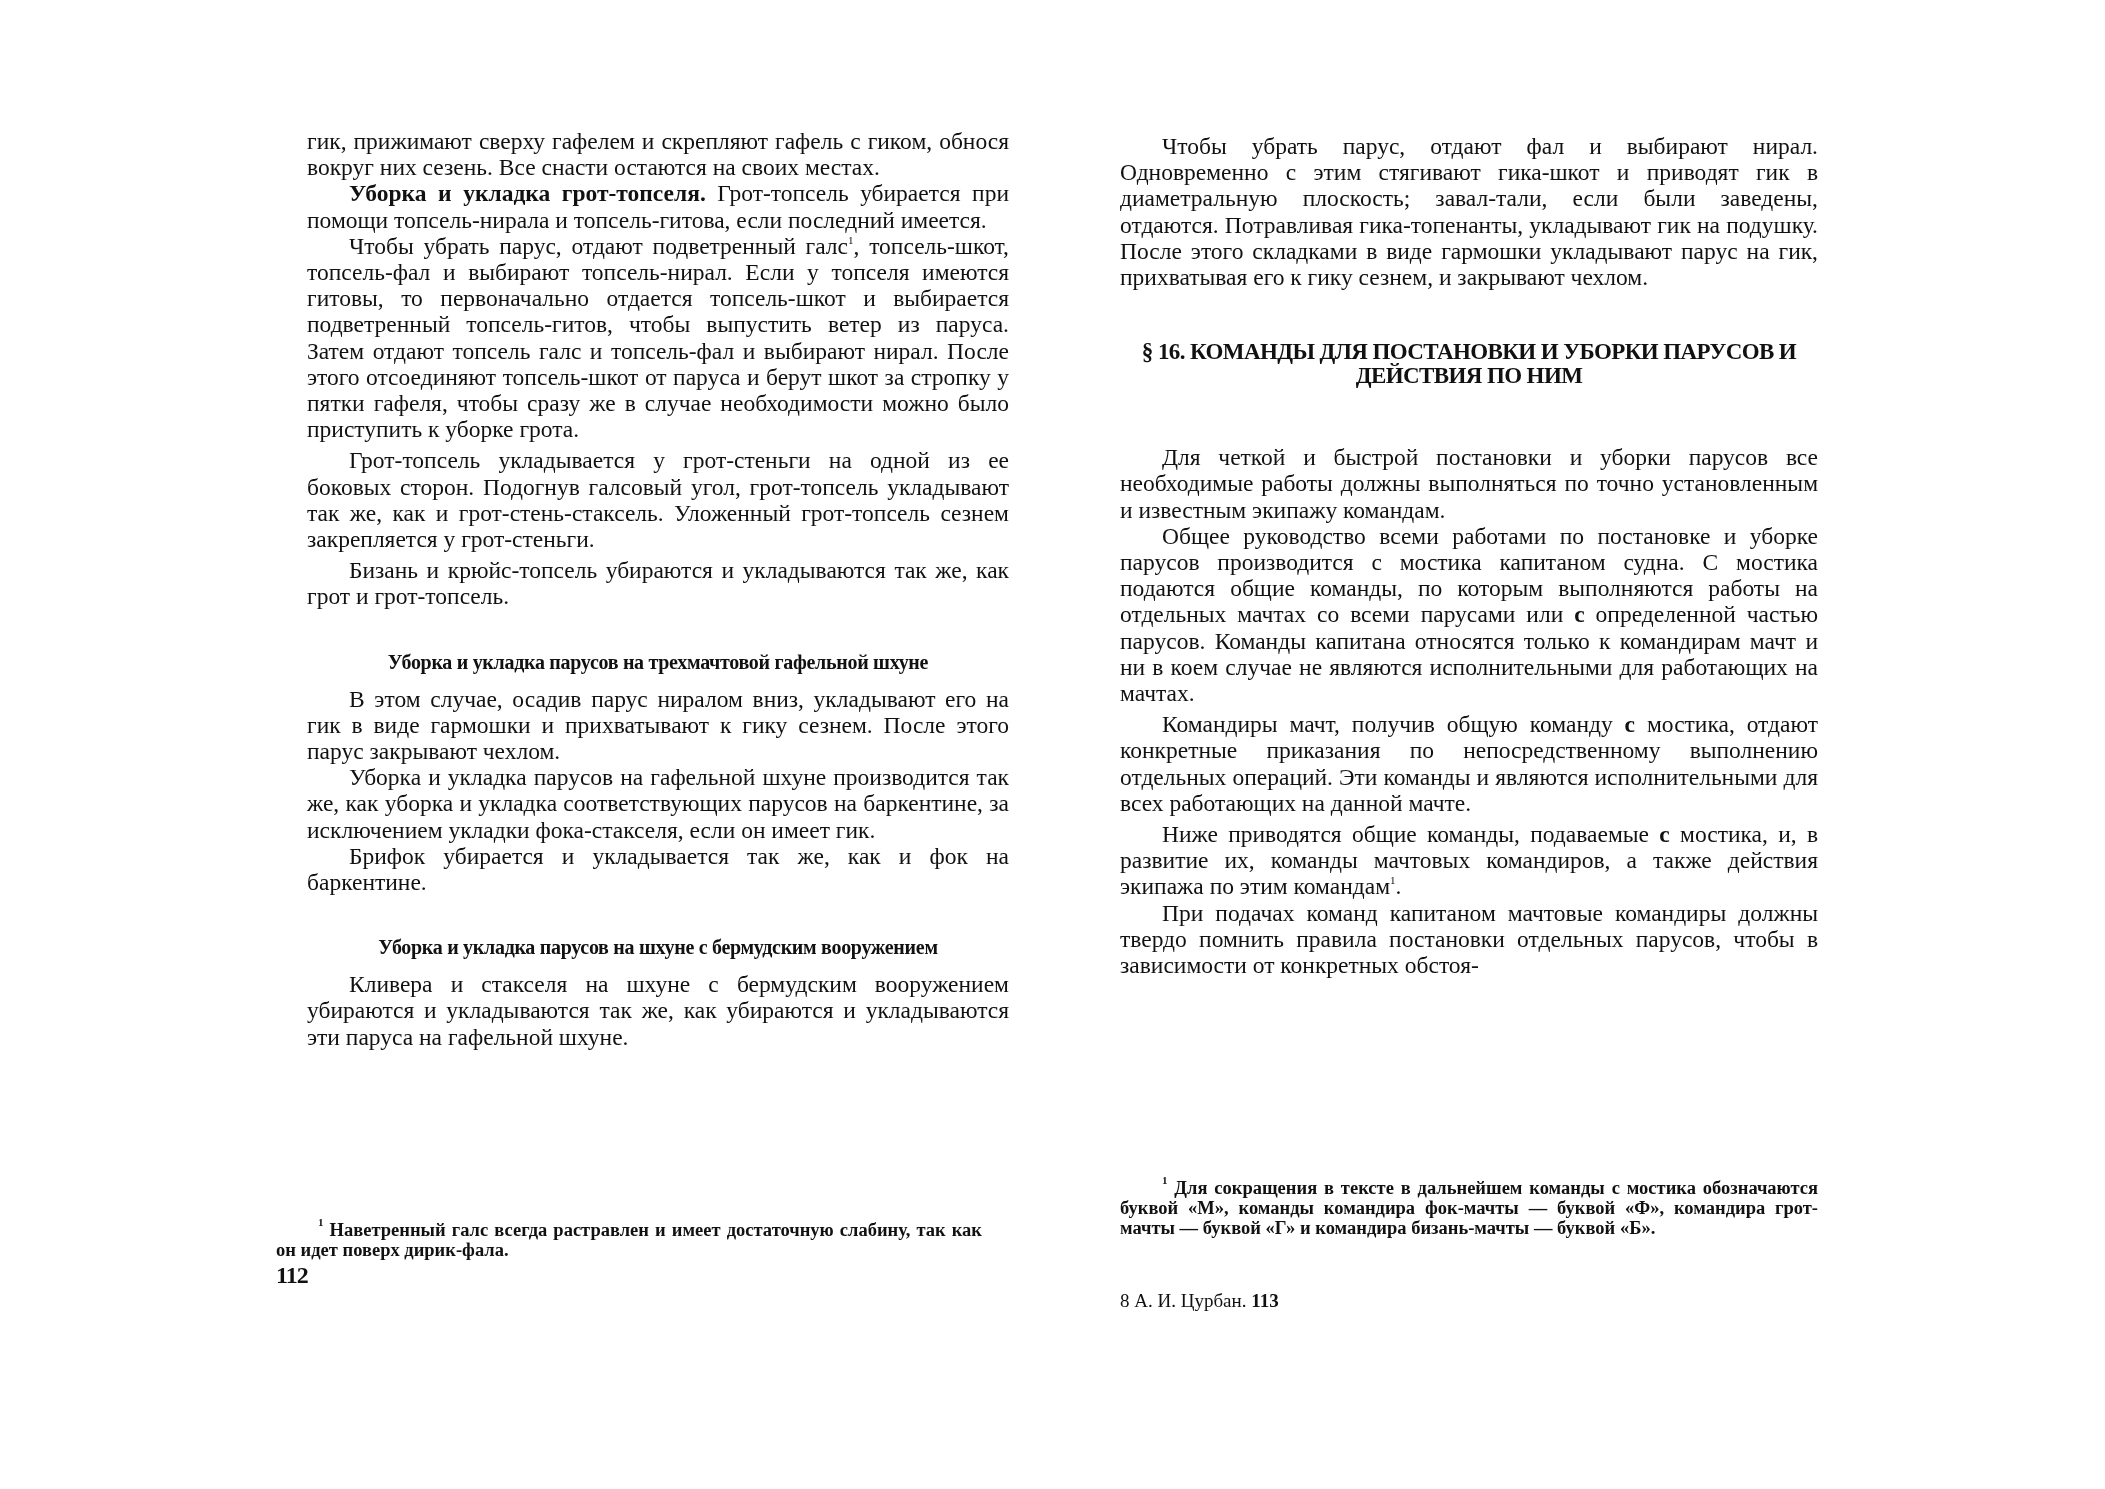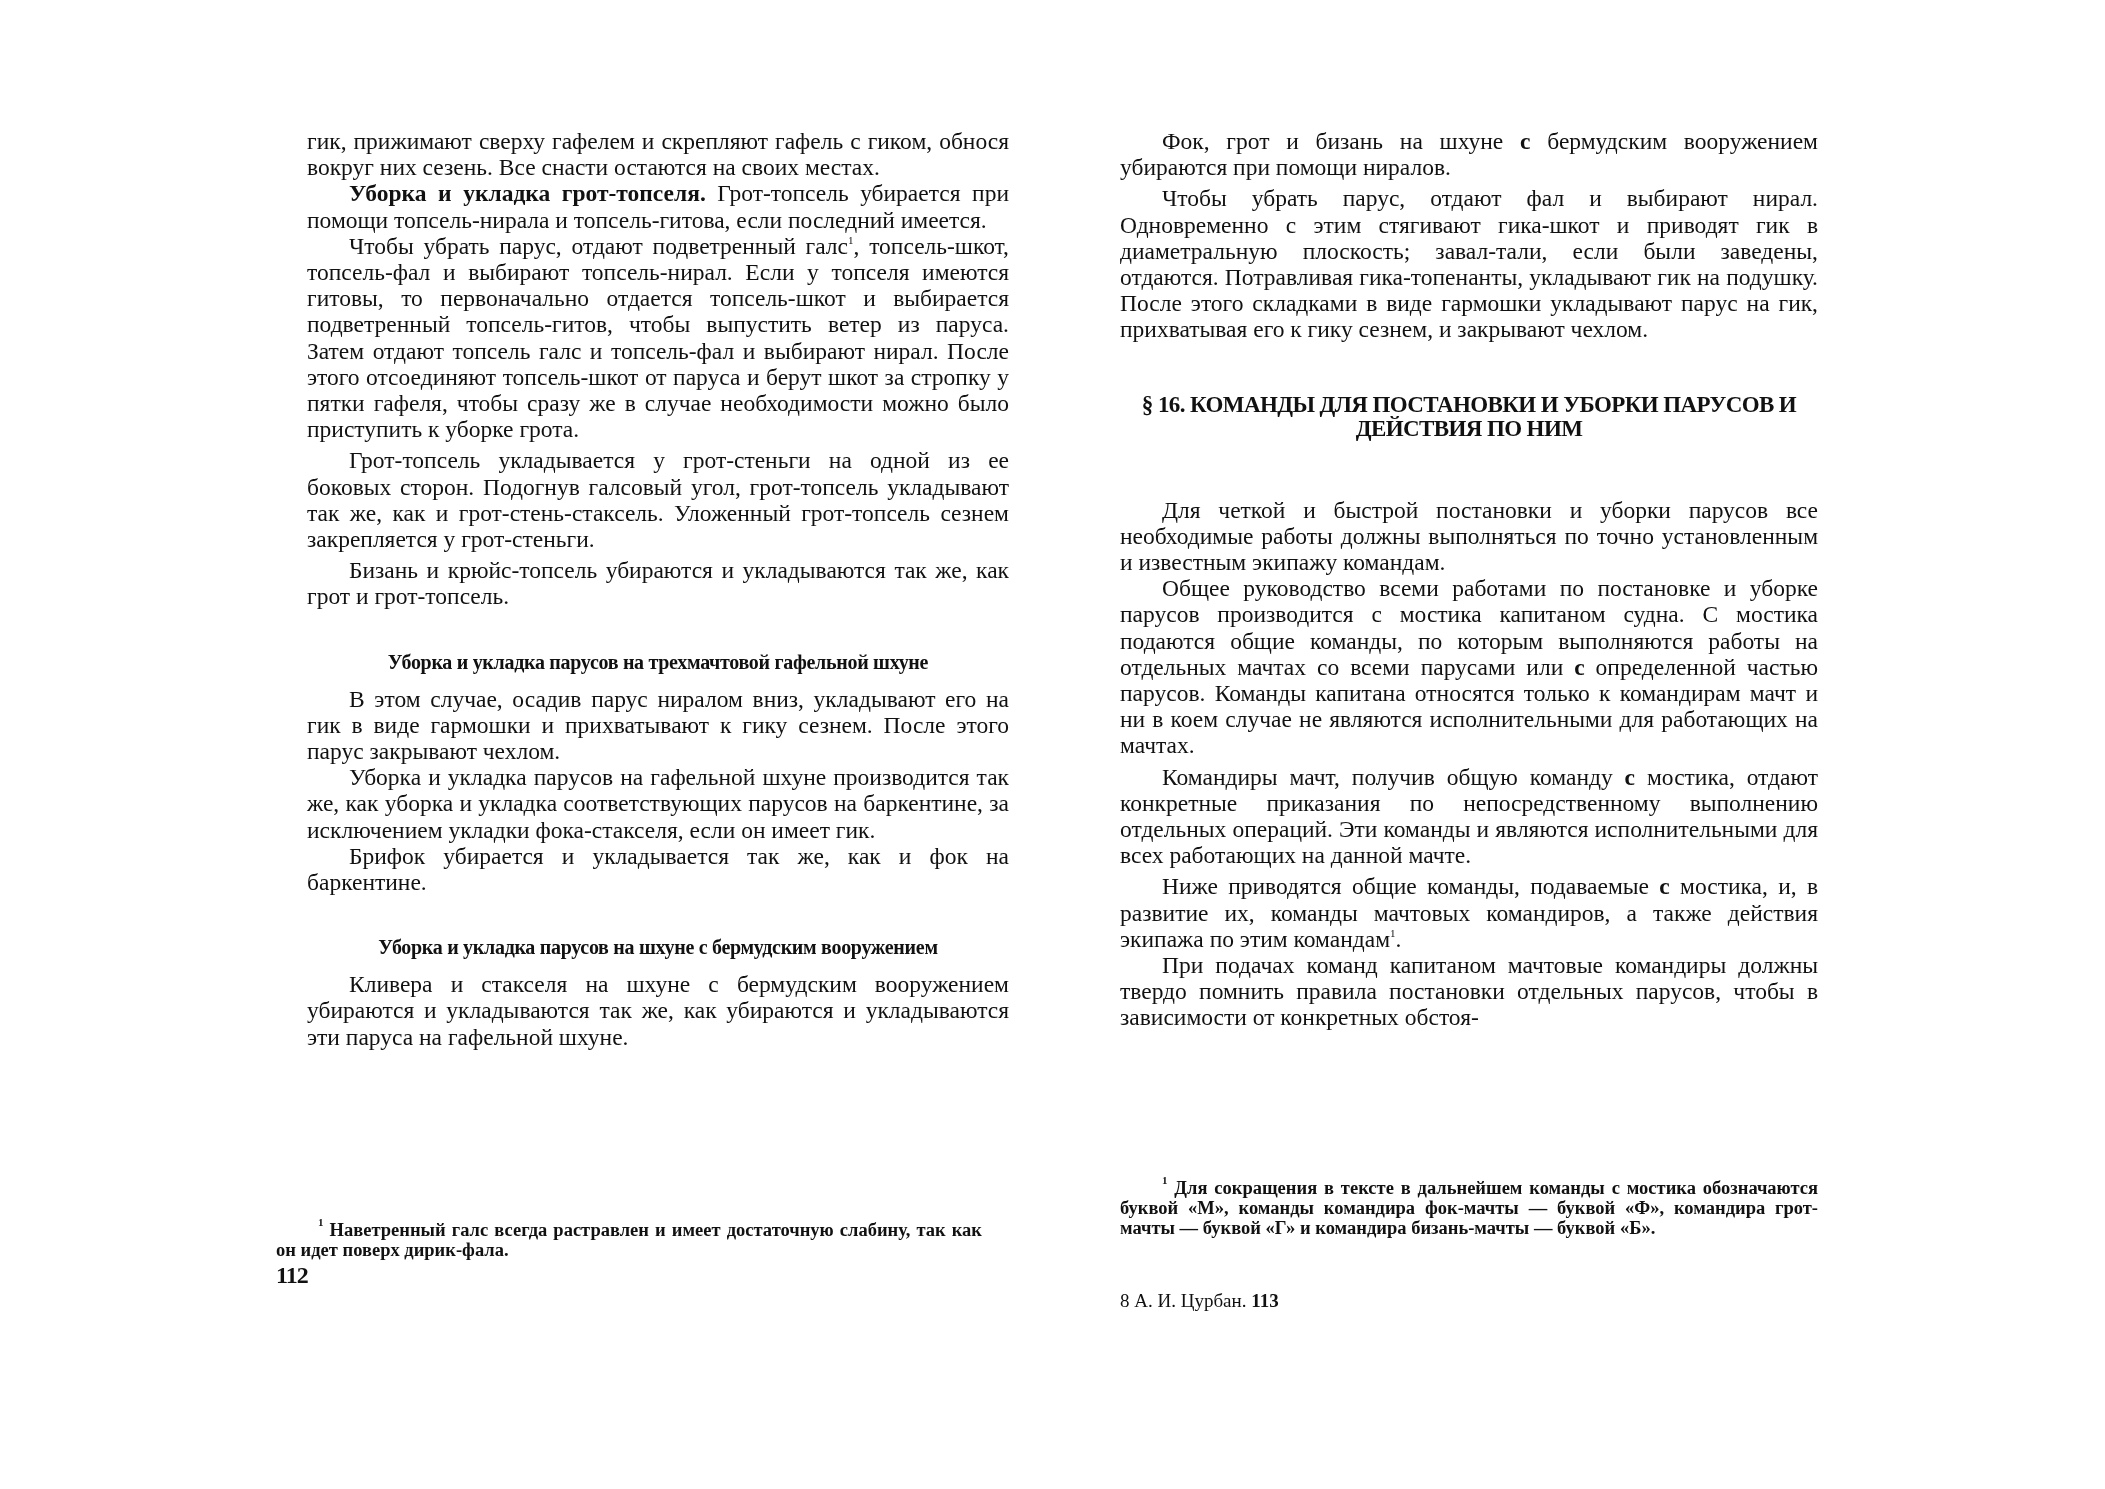--- a/index.html
+++ b/index.html
@@ -50,21 +50,20 @@
   </div>
 
   <div class="footnote">
     <p><sup>1</sup><span> Наветренный галс всегда растравлен и имеет достаточную слабину, так как он идет поверх дирик-фала.</span></p>
   </div>
   <div class="pagenum-left">112</div>
 </div>
 
 <div class="page right">
   <div class="col">
-    <p><span>Фок, грот и бизань на шхуне </span><span class="b">с</span><span> бермудским вооружением убираются при помощи ниралов.</span></p>
     <p class="gap">Чтобы убрать парус, отдают фал и выбирают нирал. Одновременно с этим стягивают гика-шкот и приводят гик в диаметральную плоскость; завал-тали, если были заведены, отдаются. Потравливая гика-топенанты, укладывают гик на подушку. После этого складками в виде гармошки укладывают парус на гик, прихватывая его к гику сезнем, и закрывают чехлом.</p>
 
     <h2>§ 16. КОМАНДЫ ДЛЯ ПОСТАНОВКИ И УБОРКИ ПАРУСОВ И ДЕЙСТВИЯ ПО НИМ</h2>
 
     <p>Для четкой и быстрой постановки и уборки парусов все необходимые работы должны выполняться по точно установленным и известным экипажу командам.</p>
     <p><span>Общее руководство всеми работами по постановке и уборке парусов производится с мостика капитаном судна. С мостика подаются общие команды, по которым выполняются работы на отдельных мачтах со всеми парусами или </span><span class="b">с</span><span> определенной частью парусов. Команды капитана относятся только к командирам мачт и ни в коем случае не являются исполнительными для работающих на мачтах.</span></p>
     <p class="gap"><span>Командиры мачт, получив общую команду </span><span class="b">с</span><span> мостика, отдают конкретные приказания по непосредственному выполнению отдельных операций. Эти команды и являются исполнительными для всех работающих на данной мачте.</span></p>
     <p class="gap"><span>Ниже приводятся общие команды, подаваемые </span><span class="b">с</span><span> мостика, и, в развитие их, команды мачтовых командиров, а также действия экипажа по этим командам</span><sup>1</sup><span>.</span></p>
     <p>При подачах команд капитаном мачтовые командиры должны твердо помнить правила постановки отдельных парусов, чтобы в зависимости от конкретных обстоя-</p>
   </div>

